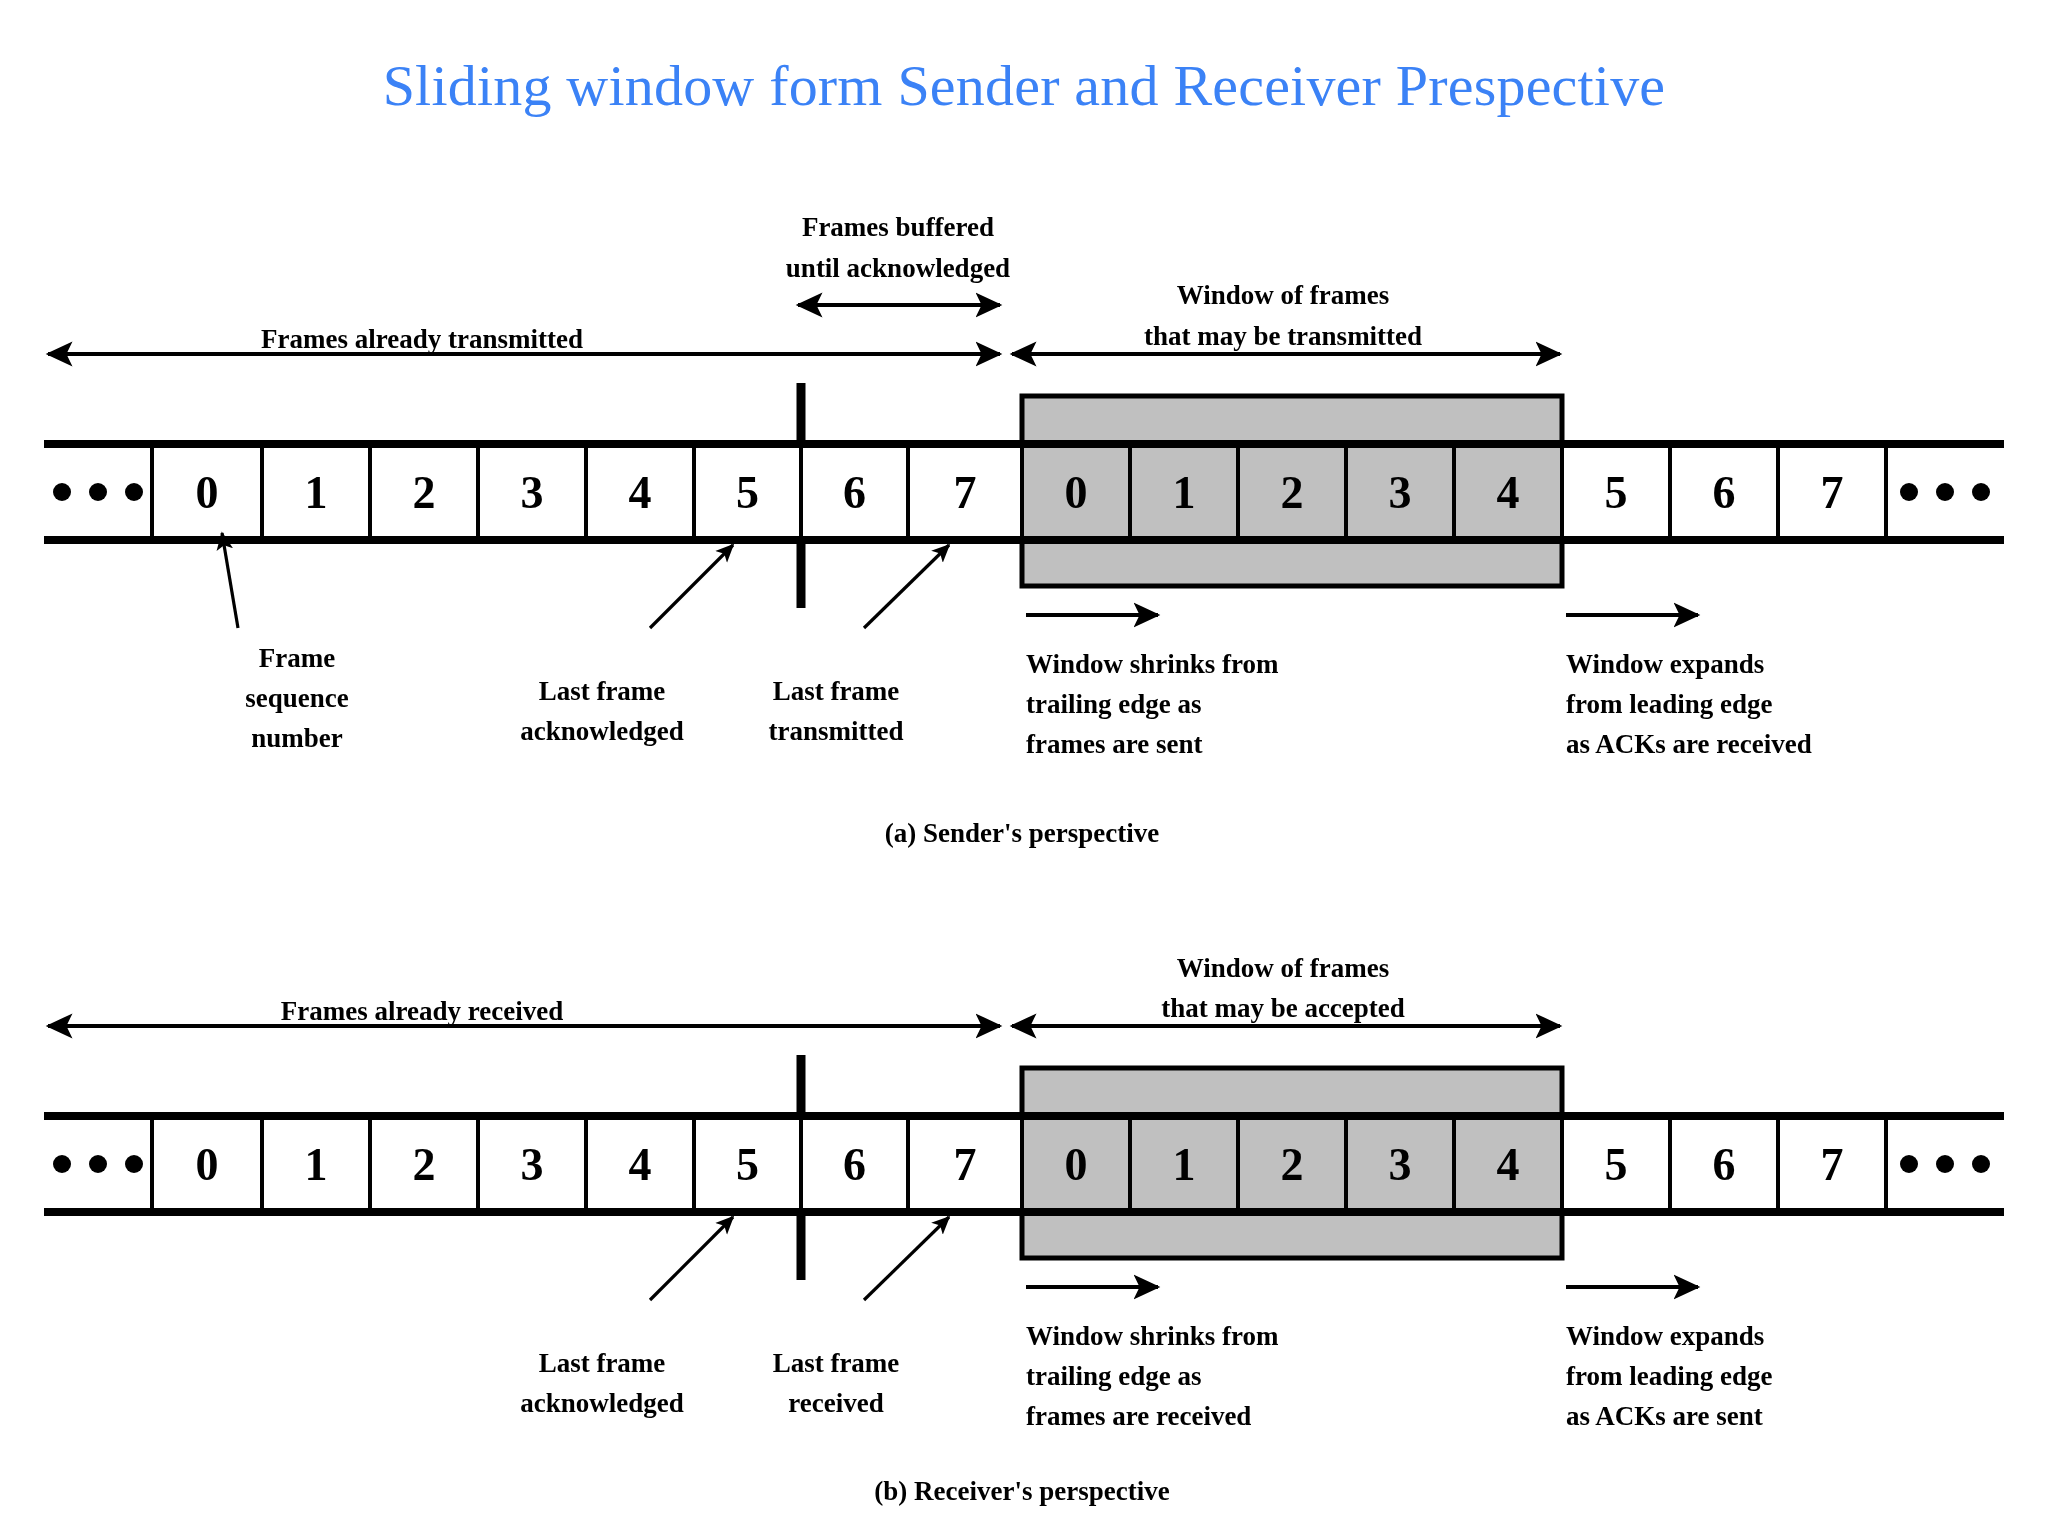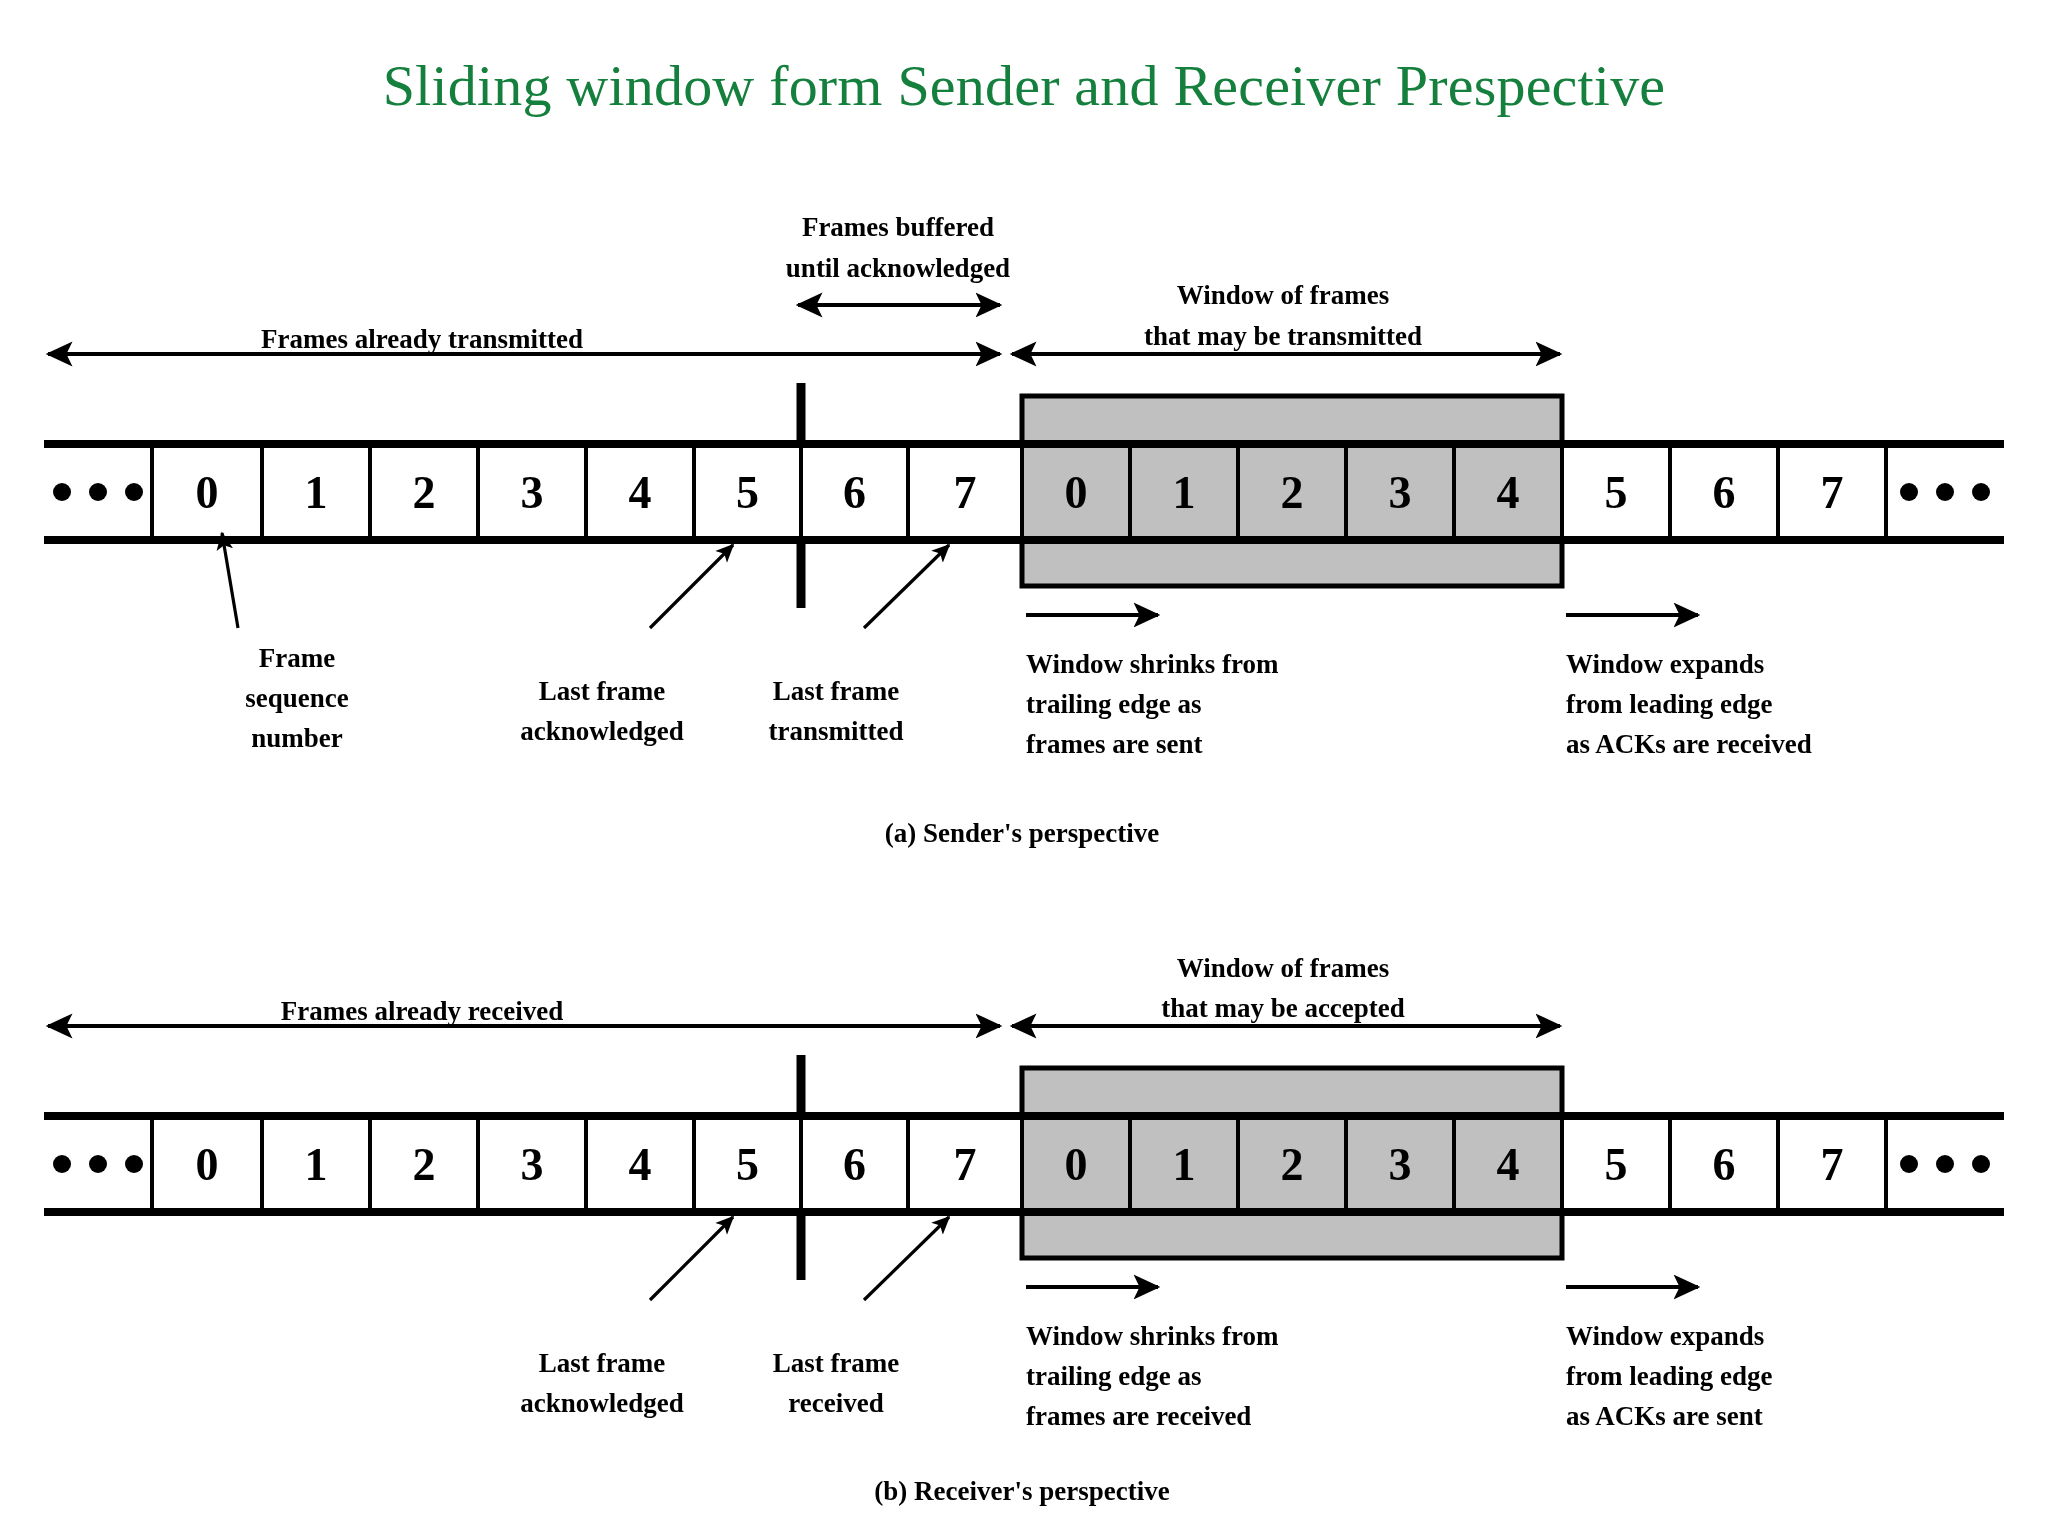--- a/index.html
+++ b/index.html
@@ -18,21 +18,21 @@
   #page-title {
     position: absolute;
     left: 0;
     top: 52px;
     width: 2048px;
     text-align: center;
     font-family: "Liberation Serif", "DejaVu Serif", serif;
     font-size: 58px;
     font-weight: 400;
     letter-spacing: 0.2px;
-    color: #15803d;
+    color: #3b82f6;
     white-space: nowrap;
   }
   #diagram-svg {
     position: absolute;
     left: 0;
     top: 0;
   }
   text {
     font-family: "Liberation Serif", "DejaVu Serif", serif;
     fill: #000000;

